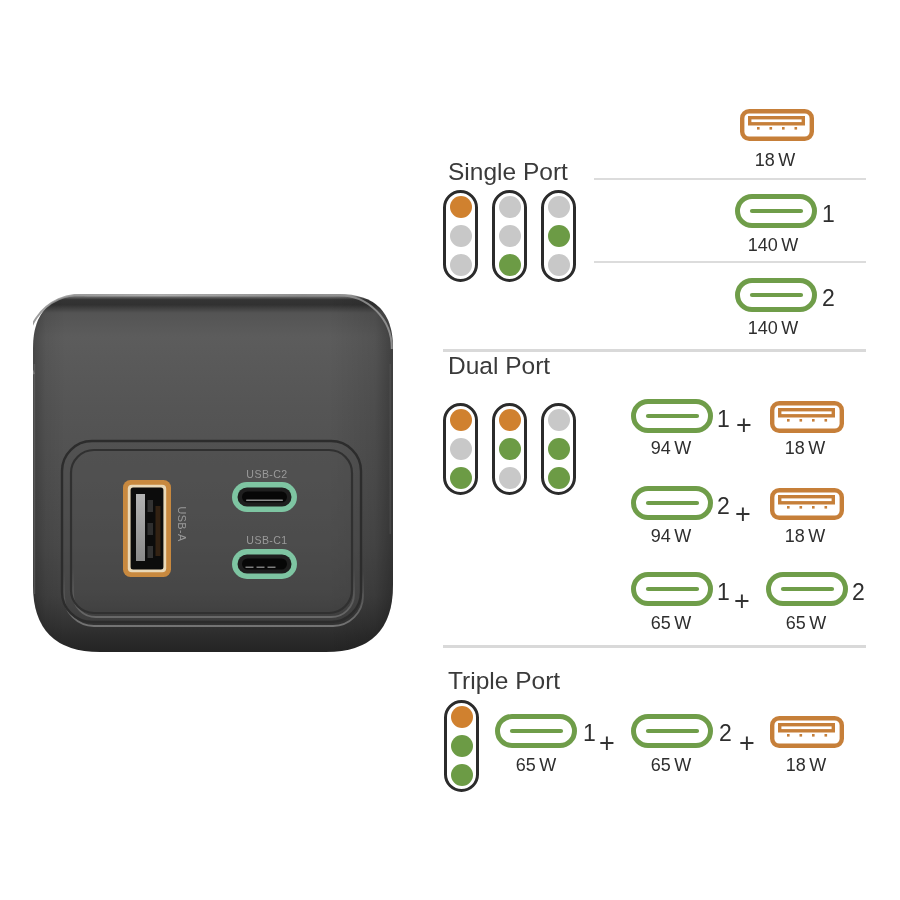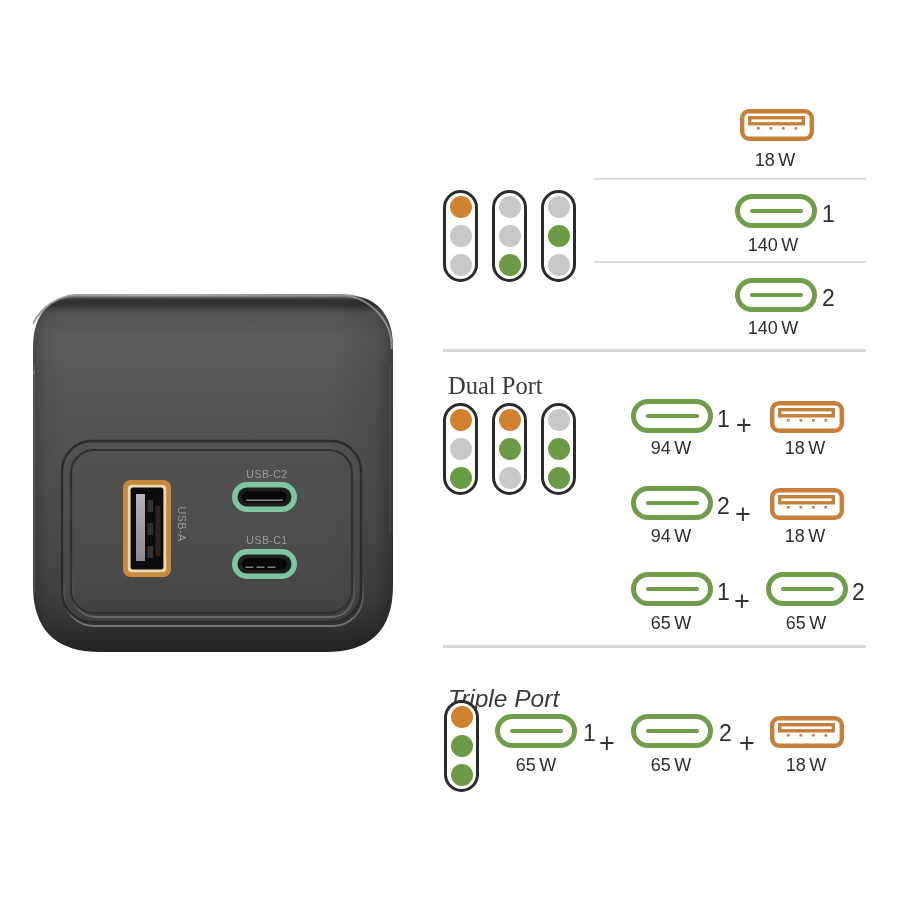--- a/index.html
+++ b/index.html
@@ -95,20 +95,21 @@
 
   <text x="234" y="250" text-anchor="middle" font-size="10.6" fill="#9a9a9a" font-family="Liberation Sans" letter-spacing="0.4">USB-C1</text>
   <rect x="199" y="255" width="65" height="30" rx="15" fill="#7ec5a2"></rect>
   <rect x="204.5" y="260.5" width="54" height="19" rx="9.5" fill="#1e1e1e"></rect>
   <rect x="209" y="264.5" width="45" height="11" rx="5.5" fill="#070707"></rect>
   <rect x="212.5" y="272.5" width="8" height="1.5" fill="#7d7d7d"></rect>
   <rect x="223.5" y="272.5" width="8" height="1.5" fill="#7d7d7d"></rect>
   <rect x="234.5" y="272.5" width="8" height="1.5" fill="#7d7d7d"></rect>
 </svg>
 
+<div class="title" style="left:448px;top:158px;">Single Port</div>
 <div class="sep" style="top:178px;"></div>
 <div class="tl" style="left:443px;top:190px;">
       <span class="c co"></span>
       <span class="c cx"></span>
       <span class="c cx"></span>
     </div>
 <div class="tl" style="left:492px;top:190px;">
       <span class="c cx"></span>
       <span class="c cx"></span>
       <span class="c cg"></span>
@@ -138,21 +139,21 @@
 <div class="sep" style="top:261px;"></div>
 
 <svg class="abs" style="left:735px;top:278px" width="82" height="34" viewBox="0 0 82 34">
   <rect x="2.5" y="2.5" width="77" height="29" rx="14.5" fill="none" stroke="#6f9d49" stroke-width="5"></rect>
   <line x1="17" y1="17" x2="66" y2="17" stroke="#6f9d49" stroke-width="4.2" stroke-linecap="round"></line>
 </svg>
 <div class="num" style="left:822px;top:285px;">2</div>
 <div class="wlab" style="left:733px;top:318px;">140 W</div>
 <div class="div" style="top:349px;"></div>
 
-<div class="title" style="left:448px;top:372px;font-family:Liberation Serif, serif;">Dual Port</div>
+<div class="title" style="left:448px;top:352px;">Dual Port</div>
 <div class="tl" style="left:443px;top:403px;">
       <span class="c co"></span>
       <span class="c cx"></span>
       <span class="c cg"></span>
     </div>
 <div class="tl" style="left:492px;top:403px;">
       <span class="c co"></span>
       <span class="c cg"></span>
       <span class="c cx"></span>
     </div>
@@ -204,21 +205,21 @@
 <div class="plus" style="left:734px;top:586px;">+</div>
 <svg class="abs" style="left:766px;top:572px" width="82" height="34" viewBox="0 0 82 34">
   <rect x="2.5" y="2.5" width="77" height="29" rx="14.5" fill="none" stroke="#6f9d49" stroke-width="5"></rect>
   <line x1="17" y1="17" x2="66" y2="17" stroke="#6f9d49" stroke-width="4.2" stroke-linecap="round"></line>
 </svg>
 <div class="num" style="left:852px;top:579px;">2</div>
 <div class="wlab" style="left:631px;top:613px;">65 W</div>
 <div class="wlab" style="left:766px;top:613px;">65 W</div>
 <div class="div" style="top:645px;"></div>
 
-<div class="title" style="left:448px;top:685px;font-style:italic;">Triple Port</div>
+<div class="title" style="left:448px;top:667px;">Triple Port</div>
 <div class="tl" style="left:444px;top:700px;">
       <span class="c co"></span>
       <span class="c cg"></span>
       <span class="c cg"></span>
     </div>
 
 <svg class="abs" style="left:495px;top:714px" width="82" height="34" viewBox="0 0 82 34">
   <rect x="2.5" y="2.5" width="77" height="29" rx="14.5" fill="none" stroke="#6f9d49" stroke-width="5"></rect>
   <line x1="17" y1="17" x2="66" y2="17" stroke="#6f9d49" stroke-width="4.2" stroke-linecap="round"></line>
 </svg>

